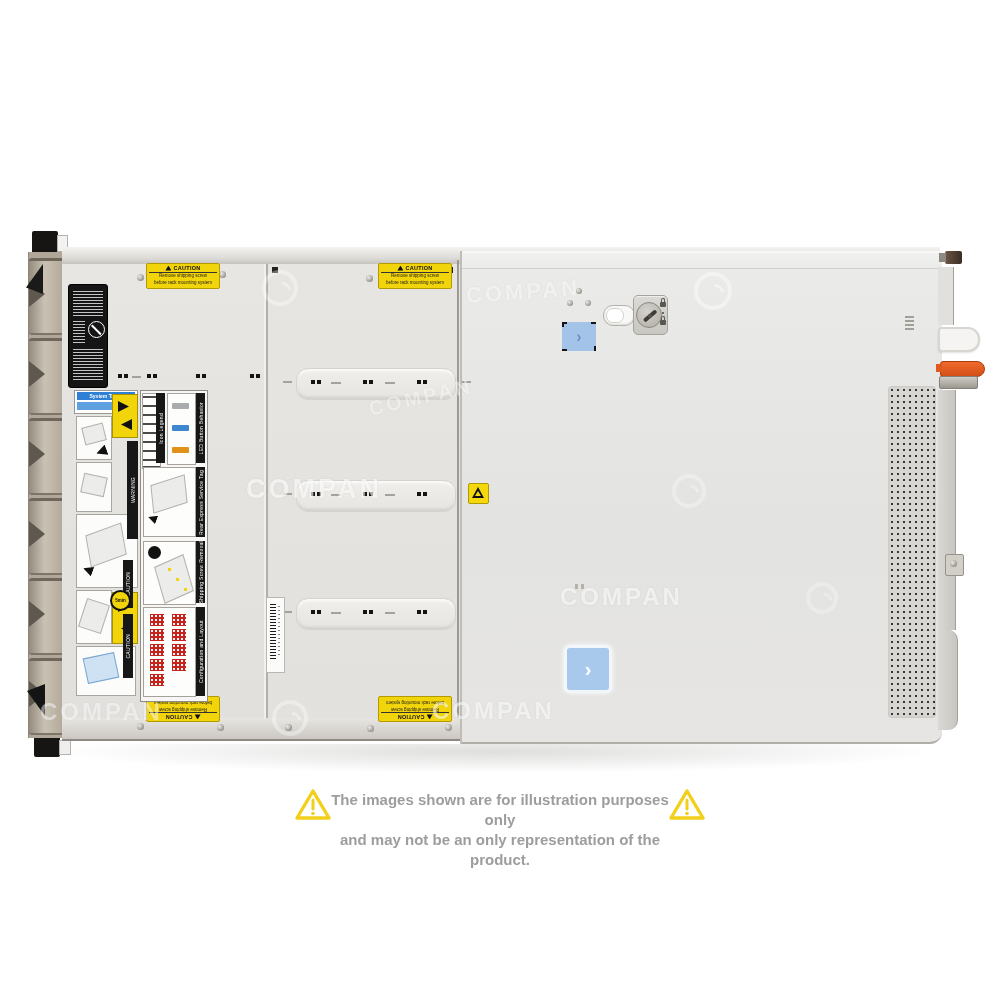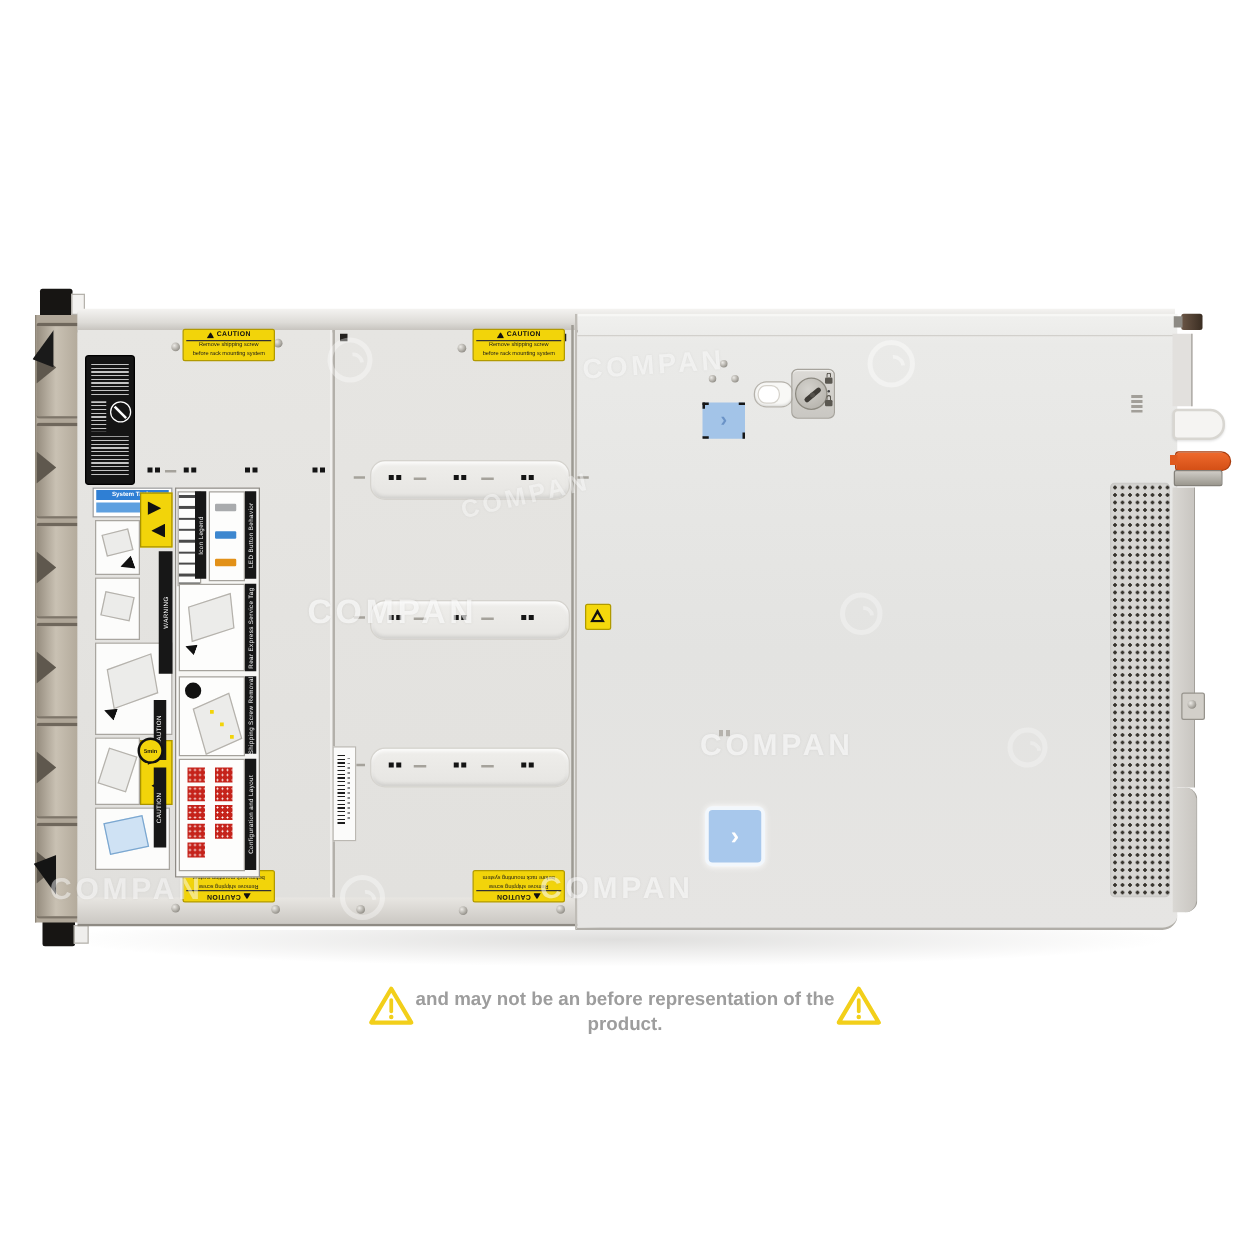--- a/index.html
+++ b/index.html
@@ -399,21 +399,22 @@
   <div class="abs wmring" style="left:272px;top:700px;width:28px;height:28px;opacity:.5;"></div>
 
   <div class="abs" style="left:295px;top:788px;width:36px;height:33px;">
     <svg width="36" height="33" viewBox="0 0 36 33">
       <path d="M18 3 L34 30 L2 30 Z" fill="none" stroke="#f2cf1a" stroke-width="3.4" stroke-linejoin="round"></path>
       <line x1="18" y1="12" x2="18" y2="21" stroke="#f2cf1a" stroke-width="3" stroke-linecap="round"></line>
       <circle cx="18" cy="25.5" r="1.8" fill="#f2cf1a"></circle>
     </svg>
   </div>
   <div class="abs disc-text" style="left:330px;top:790px;width:340px;">
-    <div>and may not be an before representation of the product.</div>
+    <div>The images shown are for illustration purposes only</div>
+    <div>and may not be an only representation of the product.</div>
   </div>
   <div class="abs" style="left:669px;top:788px;width:36px;height:33px;">
     <svg width="36" height="33" viewBox="0 0 36 33">
       <path d="M18 3 L34 30 L2 30 Z" fill="none" stroke="#f2cf1a" stroke-width="3.4" stroke-linejoin="round"></path>
       <line x1="18" y1="12" x2="18" y2="21" stroke="#f2cf1a" stroke-width="3" stroke-linecap="round"></line>
       <circle cx="18" cy="25.5" r="1.8" fill="#f2cf1a"></circle>
     </svg>
   </div>
 
 </div>

